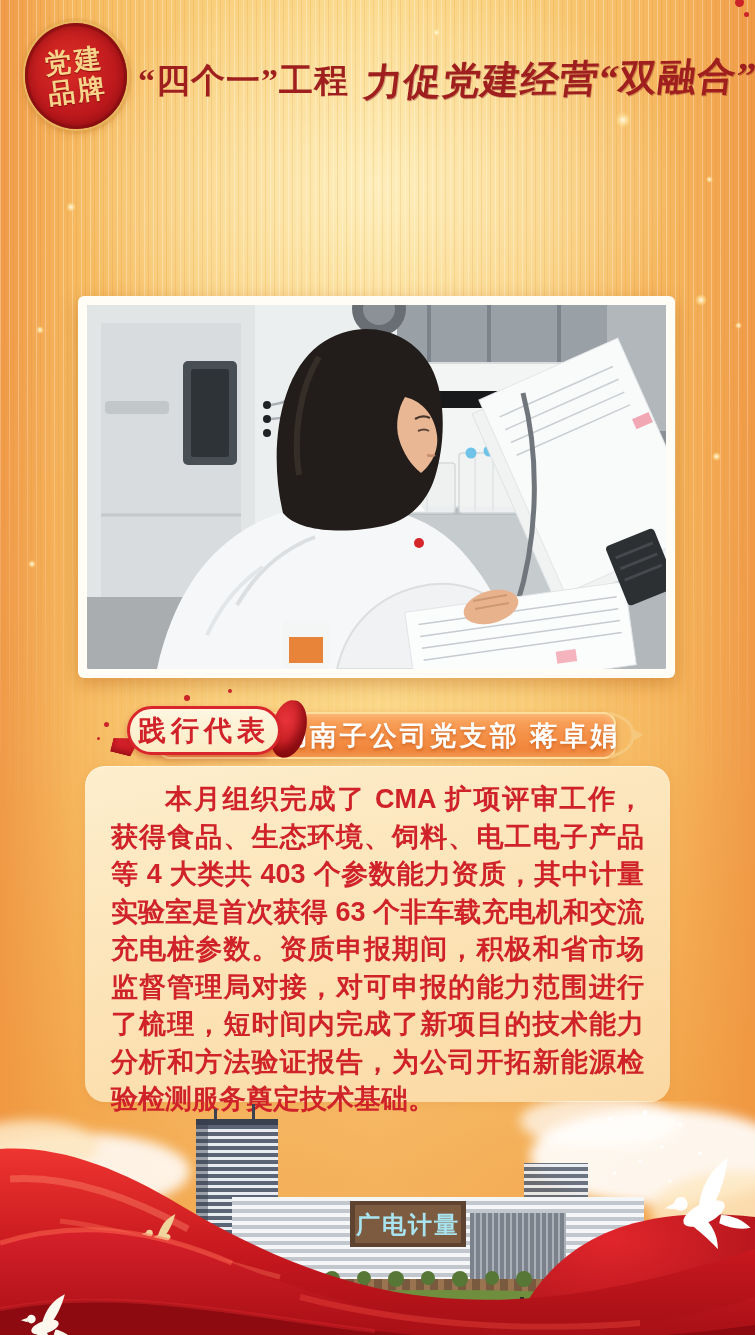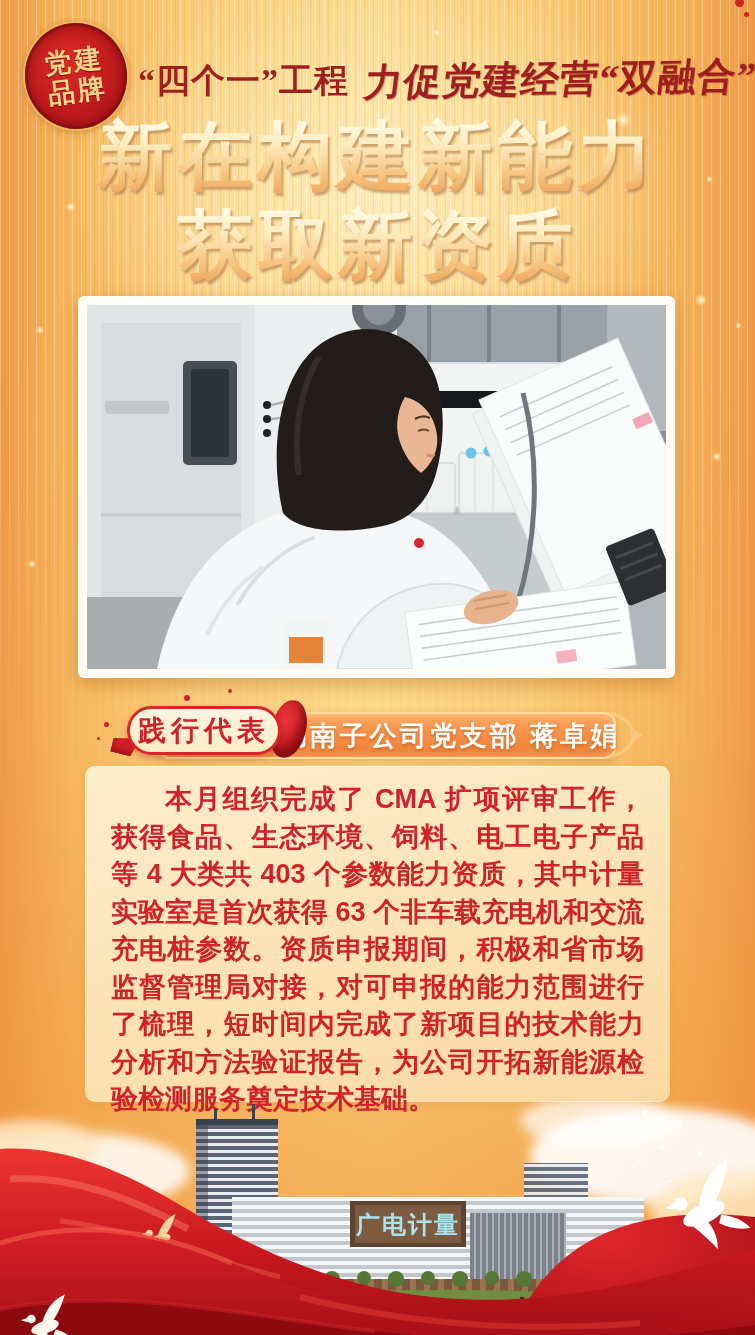--- a/index.html
+++ b/index.html
@@ -60,21 +60,21 @@
     background:linear-gradient(180deg,#fdf6e1,#fbecc4);border:3px solid #d8262c;border-radius:25px;
     display:flex;align-items:center;justify-content:center;box-shadow:0 3px 6px rgba(160,30,10,.35);}
   .badge-pill span{color:#d1222a;font-weight:900;font-size:28px;letter-spacing:5px;white-space:nowrap;}
   .ribbon{position:absolute;background:#d3202a;}
   .ribbon.l{left:112px;top:735px;width:26px;height:20px;clip-path:polygon(0 30%,100% 0,80% 100%,0 100%);
     transform:rotate(14deg);box-shadow:inset 0 -4px 6px rgba(120,5,10,.6);}
   .ribbon.r{left:272px;top:700px;width:34px;height:58px;border-radius:55% 45% 60% 40%;
     background:radial-gradient(circle at 35% 35%,#e8343a,#b31218);transform:rotate(8deg);
     box-shadow:inset -6px -8px 10px rgba(110,4,8,.7);}
   
-  .article-panel{position:absolute;left:85px;top:766px;width:585px;height:336px;border-radius:10px;
+  .article-panel{position:absolute;left:85px;top:766px;width:585px;height:336px;border-radius:20px;
     background:linear-gradient(165deg,#fdeecd 0%,#fce3b6 50%,#fbd8a2 100%);
     box-shadow:inset 0 1px 0 rgba(255,255,255,.5), 0 2px 10px rgba(210,120,40,.18);box-sizing:border-box;}
   .article-panel p{margin:15px 26px;font-size:27px;line-height:37.5px;color:#d02229;font-weight:600;
     text-align:justify;text-indent:2em;letter-spacing:0;}
   
   .bottom{position:absolute;left:0;top:1101px;width:755px;height:250px;}
   .bottom svg{display:block;}
 </style>
 </head>
 <body>
@@ -103,24 +103,20 @@
   <div class="seal">
     <div>党建</div>
     <div>品牌</div>
   </div>
 
   <div class="header">
     <span class="p1">“四个一”工程</span>
     <span class="p2">力促党建经营“双融合”</span>
   </div>
 
-  <div class="title">
-    <div class="ln">新在构建新能力</div>
-    <div class="ln">获取新资质</div>
-  </div>
 
   <div class="photo-frame">
     <div class="photo">
       <svg viewBox="0 0 579 364" preserveAspectRatio="none">
         <rect x="0" y="0" width="579" height="364" fill="#c6cbce"></rect>
         <rect x="0" y="0" width="579" height="210" fill="#b9bec2"></rect>
 
         <g>
           <rect x="306" y="0" width="273" height="58" fill="#9aa1a6"></rect>
           <rect x="340" y="0" width="4" height="58" fill="#7d838a"></rect>

